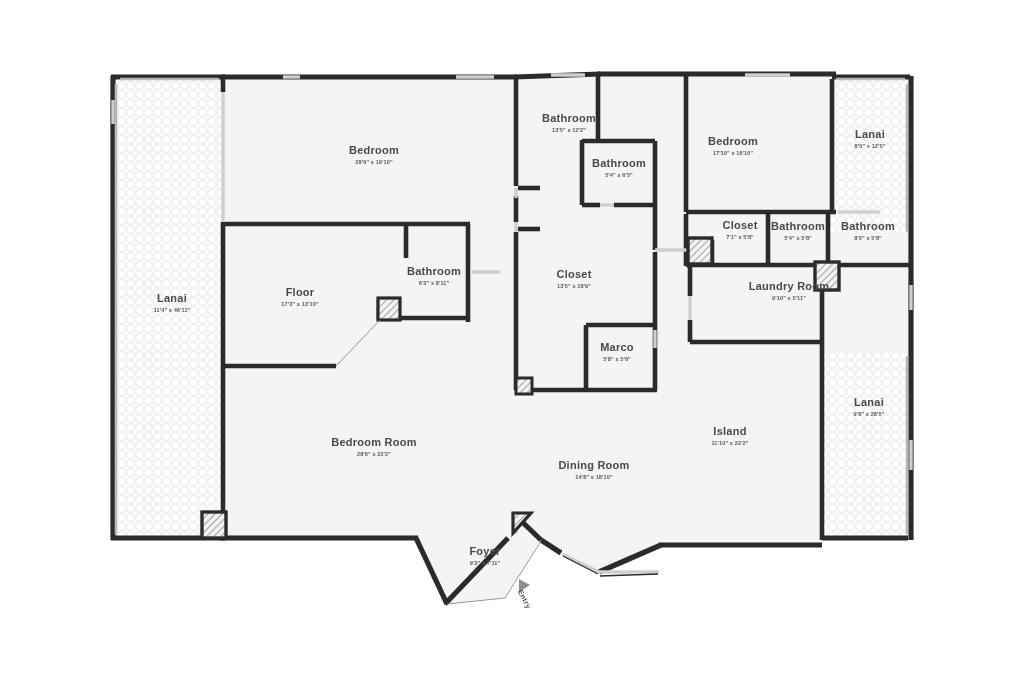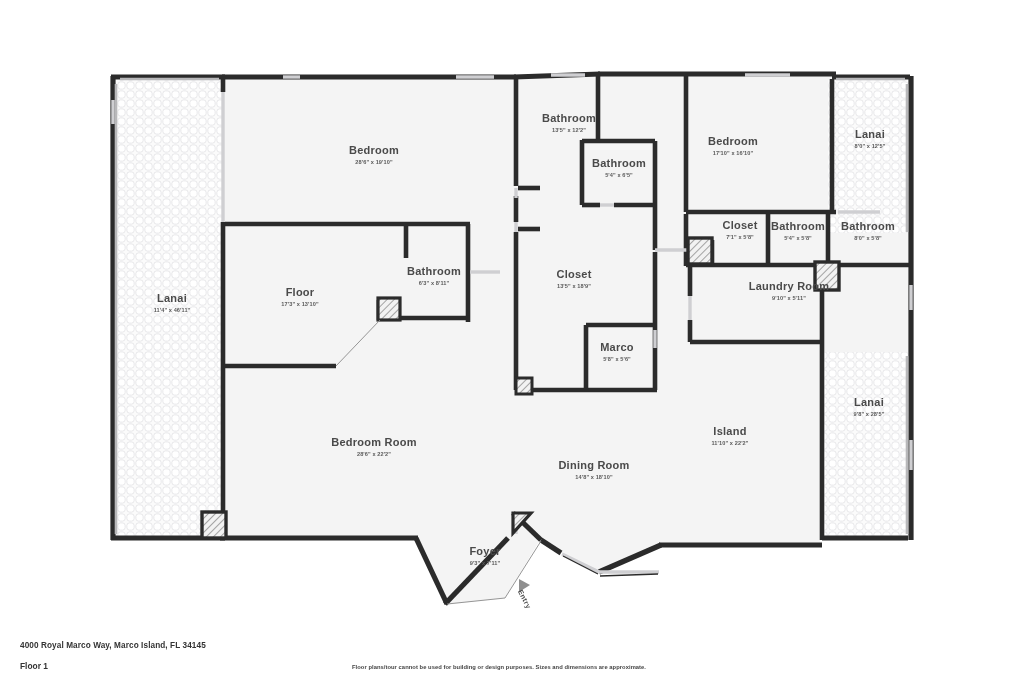--- a/index.html
+++ b/index.html
@@ -364,19 +364,14 @@
       </div>
     </div>
 
     <svg id="entry-marker" viewBox="0 0 12 13">
       <polygon points="0,0 11,6 0,13" fill="#8f8f8f"></polygon>
     </svg>
     <div id="entry-label">Entry</div>
 
   </div>
 
-  <div id="footer">
-    <div id="footer-address">4000 Royal Marco Way, Marco Island, FL 34145</div>
-    <div id="footer-floor">Floor 1</div>
-    <div id="footer-disclaimer">Floor plans/tour cannot be used for building or design purposes. Sizes and dimensions are approximate.</div>
-  </div>
 
 </div>
 
 </body></html>

